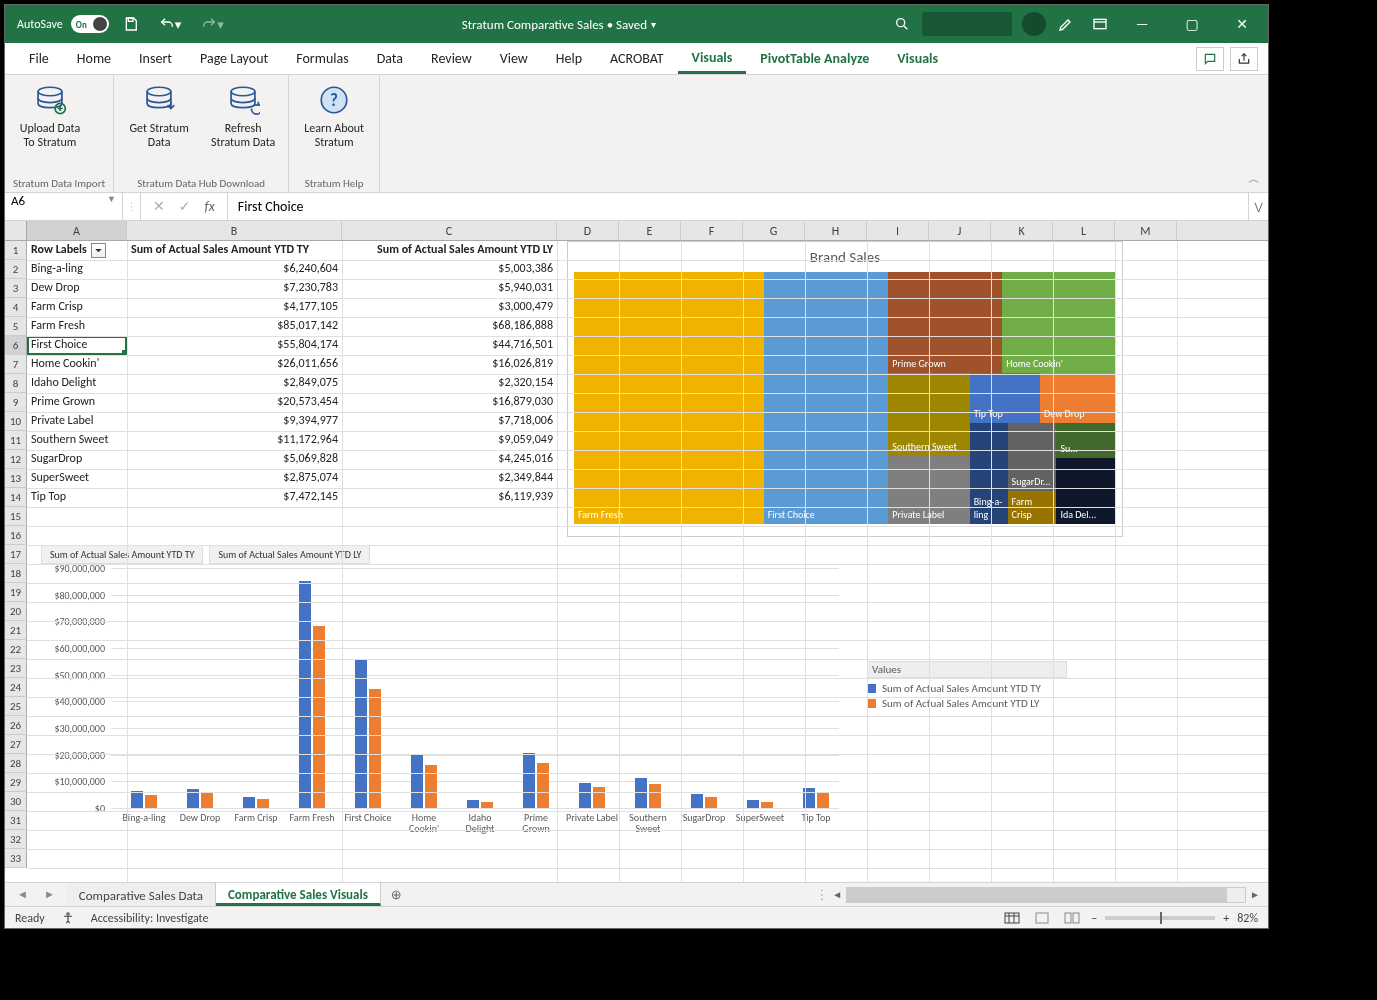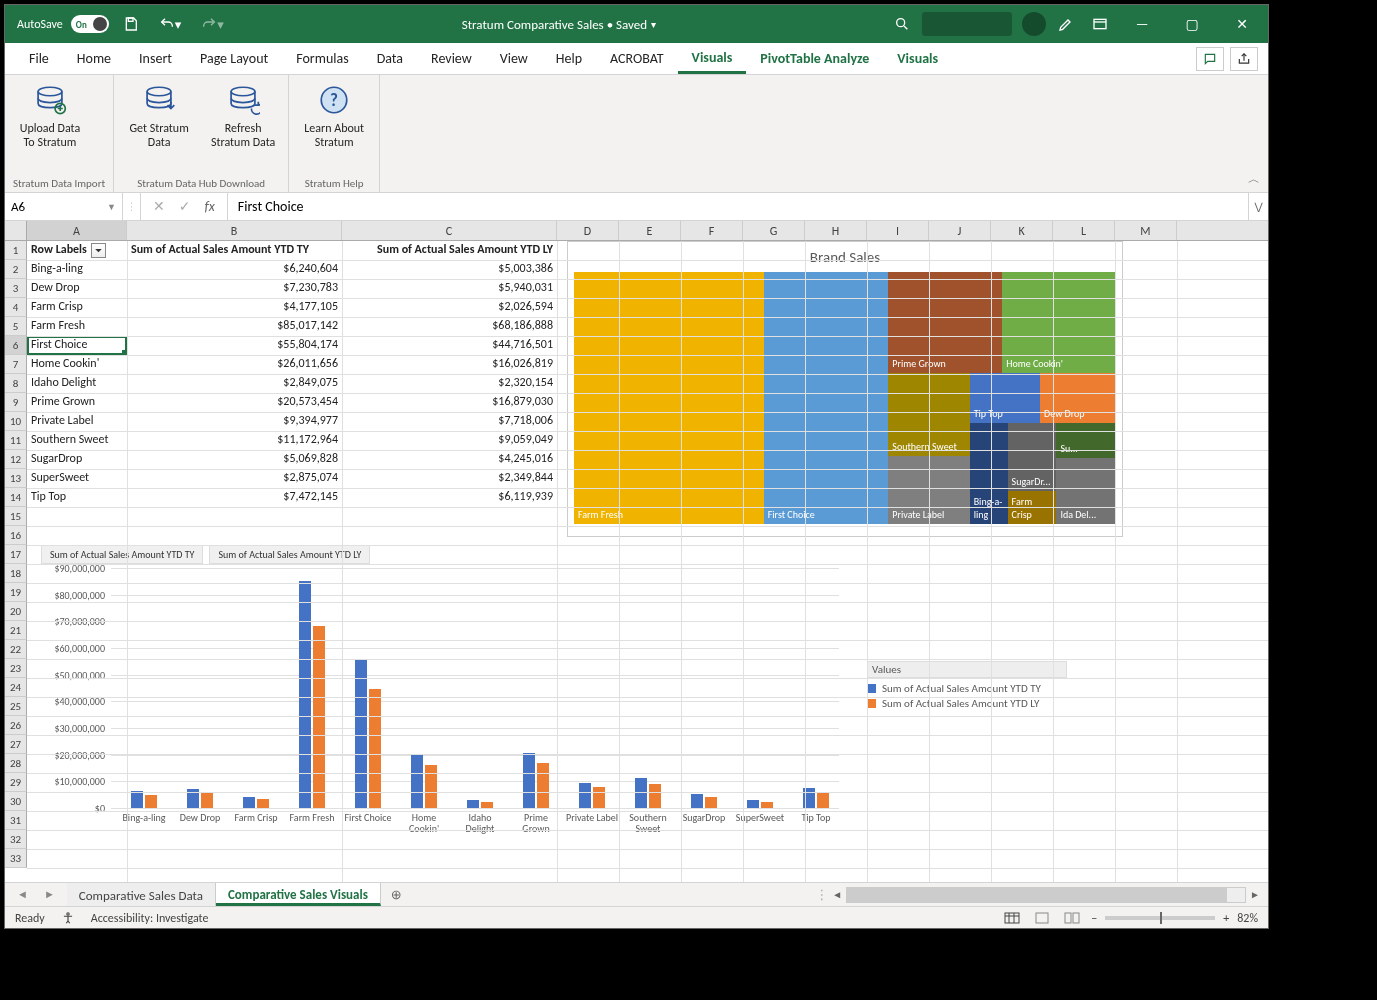--- a/index.html
+++ b/index.html
@@ -32,21 +32,21 @@
   .ribbon { height: 118px; background: #f3f2f1; border-bottom: 1px solid #d4d4d4; display: flex; position: relative; }
   .ribbon-group { display: flex; border-right: 1px solid #d4d4d4; padding: 4px 8px 2px; flex-direction: column; justify-content: space-between; }
   .group-btns { display: flex; gap: 10px; }
   .big-btn { display: flex; flex-direction: column; align-items: center; width: 74px; font-size: 12px; text-align: center; color: #262626; line-height: 1.2; gap: 4px; padding-top: 4px; }
   .big-btn svg { width: 34px; height: 34px; }
   .group-label { font-size: 11px; color: #666; text-align: center; padding-top: 2px; }
   .ribbon-collapse { position: absolute; right: 8px; bottom: 4px; font-size: 12px; color: #666; }
 
   
   .formula-bar { height: 28px; border-bottom: 1px solid #d4d4d4; display: flex; align-items: stretch; }
-  .name-box { width: 118px; border-right: 1px solid #d4d4d4; display: flex; align-items: center; padding: 0 6px; font-size: 13px; justify-content: space-between; }
+  .name-box { width: 118px; border-right: 1px solid #d4d4d4; display: flex; align-items: flex-start; padding: 0 6px; font-size: 13px; justify-content: space-between; }
   .fb-btns { display: flex; align-items: center; gap: 14px; padding: 0 12px; border-right: 1px solid #d4d4d4; color: #aaa; font-size: 14px; }
   .fb-input { flex: 1; padding: 0 10px; font-size: 14px; display: flex; align-items: center; }
   .fb-expand { width: 20px; border-left: 1px solid #d4d4d4; display: flex; align-items: center; justify-content: center; color: #666; font-size: 10px; }
 
   
   .grid-area { flex: 1; position: relative; overflow: hidden; background: #fff; }
   .col-headers { position: absolute; top: 0; left: 22px; right: 0; height: 20px; display: flex; background: #e6e6e6; border-bottom: 1px solid #aaa; }
   .col-h { border-right: 1px solid #ccc; font-size: 12px; color: #444; display: flex; align-items: center; justify-content: center; background: #e6e6e6; }
   .col-h.sel { background: #d2d2d2; }
   .row-headers { position: absolute; top: 20px; left: 0; width: 22px; }
@@ -330,21 +330,21 @@
             <div class="cell right" style="width:215px">$5,003,386</div>
           </div>
           <div class="data-row">
             <div class="cell" style="width:100px">Dew Drop</div>
             <div class="cell right" style="width:215px">$7,230,783</div>
             <div class="cell right" style="width:215px">$5,940,031</div>
           </div>
           <div class="data-row">
             <div class="cell" style="width:100px">Farm Crisp</div>
             <div class="cell right" style="width:215px">$4,177,105</div>
-            <div class="cell right" style="width:215px">$2,026,594</div>
+            <div class="cell right" style="width:215px">$3,000,479</div>
           </div>
           <div class="data-row">
             <div class="cell" style="width:100px">Farm Fresh</div>
             <div class="cell right" style="width:215px">$85,017,142</div>
             <div class="cell right" style="width:215px">$68,186,888</div>
           </div>
           <div class="data-row">
             <div class="cell" style="width:100px">First Choice</div>
             <div class="cell right" style="width:215px">$55,804,174</div>
             <div class="cell right" style="width:215px">$44,716,501</div>
@@ -400,21 +400,21 @@
             <div class="tm-block" style="left: 58%; top: 0%; width: 21%; height: 40%; background: rgb(160, 82, 45);">Prime Grown</div>
             <div class="tm-block" style="left: 79%; top: 0%; width: 21%; height: 40%; background: rgb(112, 173, 71);">Home Cookin'</div>
             <div class="tm-block" style="left: 58%; top: 40%; width: 15%; height: 33%; background: rgb(158, 134, 0);">Southern Sweet</div>
             <div class="tm-block" style="left: 73%; top: 40%; width: 13%; height: 20%; background: rgb(68, 114, 196);">Tip Top</div>
             <div class="tm-block" style="left: 86%; top: 40%; width: 14%; height: 20%; background: rgb(237, 125, 49);">Dew Drop</div>
             <div class="tm-block" style="left: 58%; top: 73%; width: 15%; height: 27%; background: rgb(127, 127, 127);">Private Label</div>
             <div class="tm-block" style="left: 73%; top: 60%; width: 7%; height: 40%; background: rgb(38, 68, 120);">Bing-a-ling</div>
             <div class="tm-block" style="left: 80%; top: 60%; width: 9%; height: 27%; background: rgb(99, 99, 99);">SugarDr...</div>
             <div class="tm-block" style="left: 89%; top: 60%; width: 11%; height: 14%; background: rgb(67, 104, 43);">Su...</div>
             <div class="tm-block" style="left: 80%; top: 87%; width: 9%; height: 13%; background: rgb(153, 115, 0);">Farm Crisp</div>
-            <div class="tm-block" style="left: 89%; top: 74%; width: 11%; height: 26%; background: #737373;">Ida Del...</div>
+            <div class="tm-block" style="left: 89%; top: 74%; width: 11%; height: 26%; background: #0f172a;">Ida Del...</div>
           </div>
       </div>
 
       <div class="barchart-frame" style="left:6px; top:300px; width:1034px; height:306px;">
         <div class="bc-legend-top" id="bc-legend-top">
             <div class="bc-legend-item">Sum of Actual Sales Amount YTD TY</div>
             <div class="bc-legend-item">Sum of Actual Sales Amount YTD LY</div>
           </div>
         <div class="bc-plot" id="bc-plot" style="height: 240px;">
             <div class="bc-grid" style="top: 240px;"></div>

